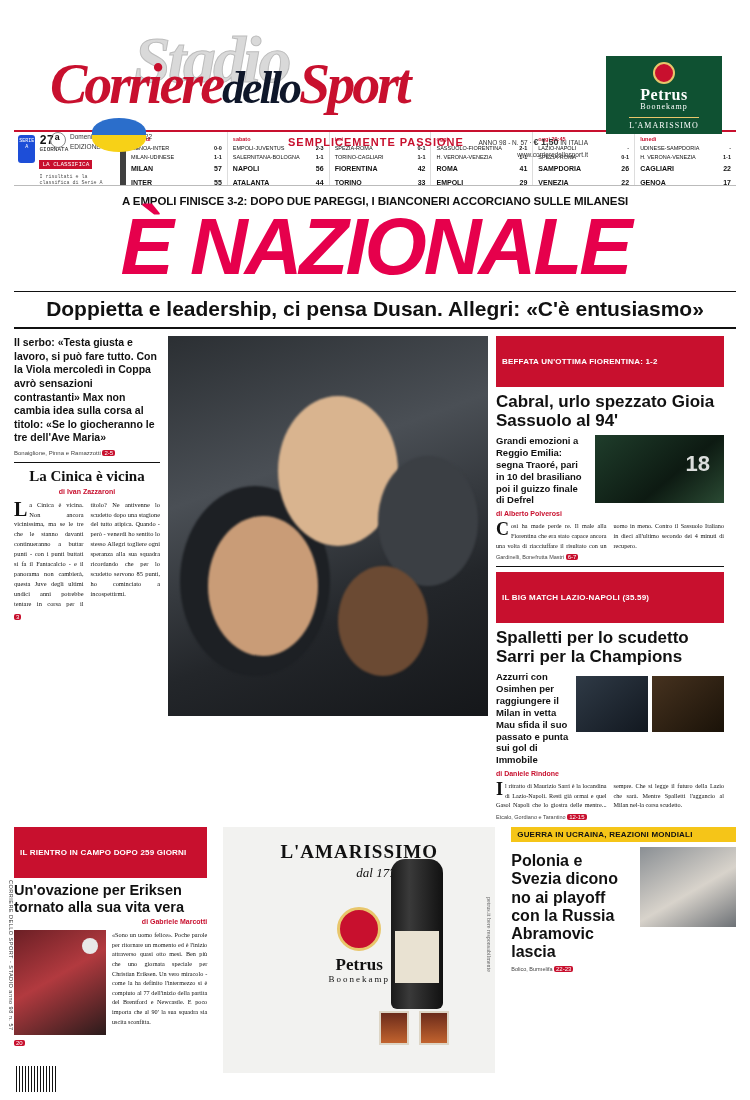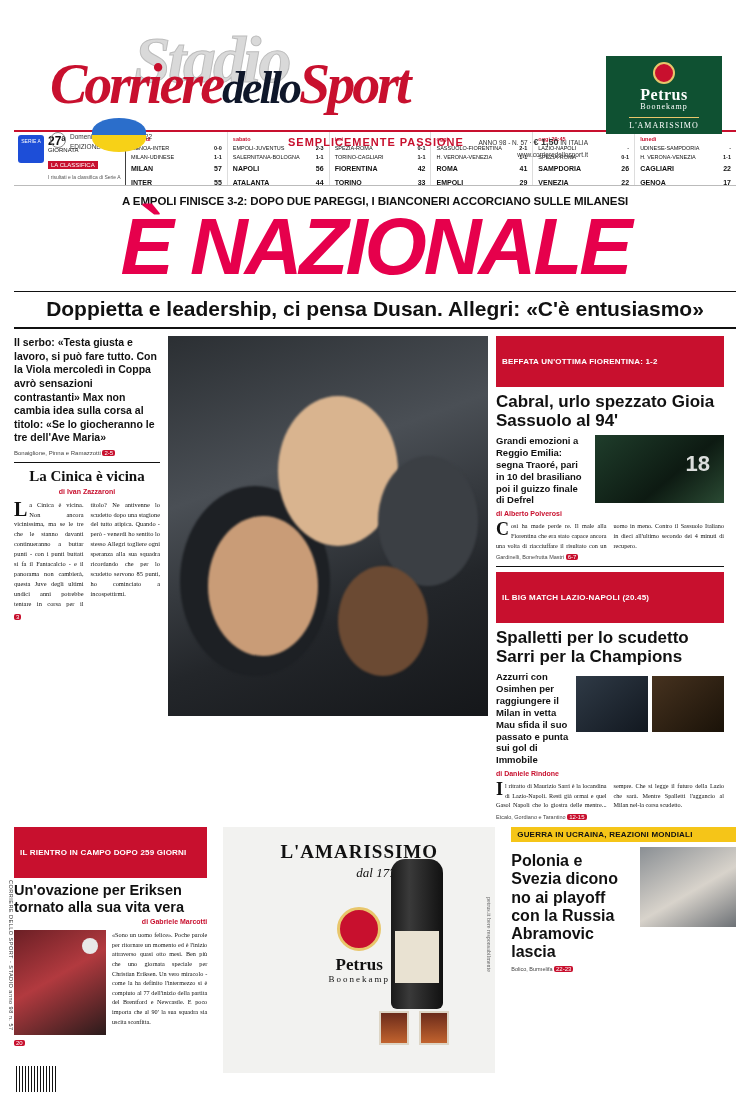--- a/index.html
+++ b/index.html
@@ -70,21 +70,21 @@
   .petrus-ad .p1 { font-size:16px; font-weight:bold; letter-spacing:0.5px; }
   .petrus-ad .p2 { font-size:8px; letter-spacing:1px; margin-top:-2px; }
   .petrus-ad .p3 { font-size:8px; margin-top:6px; border-top:1px solid #e8c66b; display:inline-block; padding-top:3px; letter-spacing:1px; }
 
   
   .results {
     border-top:2px solid #c8102e; border-bottom:1px solid #bbb;
     display:flex; height:56px; font-family:"Liberation Sans", sans-serif;
     margin-top:2px;
   }
-  .res-left { width:112px; border-right:1px solid #404040; padding:3px 4px; display:flex; gap:4px; }
+  .res-left { width:112px; border-right:6px solid #404040; padding:3px 4px; display:flex; gap:4px;font-family:Liberation Mono, monospace; }
   .res-badge { width:26px; height:28px; background:#1d4ed8; border-radius:3px; color:#fff; font-size:5px; text-align:center; padding-top:3px; }
   .res-left .gio { font-size:12px; font-weight:bold; line-height:1; }
   .res-left .gio small { font-size:6px; display:block; font-weight:normal;}
   .classifica { background:#c8102e; color:#fff; font-size:6px; padding:1px 3px; margin-top:3px; display:inline-block;}
   .res-left .sub { font-size:5px; color:#555; margin-top:3px; }
   .res-col { flex:1; border-right:1px solid #ddd; padding:3px 5px; font-size:5.5px; line-height:1.6; }
   .res-col:last-child { border-right:none; }
   .res-col .day { color:#c8102e; font-weight:bold; }
   .res-row { display:flex; justify-content:space-between; }
   .res-big { font-size:7px; font-weight:bold; margin-top:2px; }
@@ -413,21 +413,21 @@
       </div>
       <div class="r-by">di Alberto Polverosi</div>
       <div class="r-body">Così ha made perde re. Il male alla Fiorentina che era stato capace ancora una volta di riacciuffare il risultato con un uomo in meno. Contro il Sassuolo Italiano in dieci all'ultimo secondo dei 4 minuti di recupero.</div>
       <div class="r-credit">
         <span>Gardinelli, Bonefrutta Mastri</span>
         <span class="page-ref">6-7</span>
       </div>
 
       <div class="rule"></div>
 
-      <div class="banner-red">IL BIG MATCH LAZIO-NAPOLI (20.45)</div>
+      <div class="banner-red">IL BIG MATCH LAZIO-NAPOLI (35.59)</div>
       <div class="r-title">Spalletti per lo scudetto Sarri per la Champions</div>
       <div class="r-flex">
         <div class="r-sub">Azzurri con Osimhen per raggiungere il Milan in vetta Mau sfida il suo passato e punta sui gol di Immobile</div>
         <div class="lazio-photos">
           <div class="lz"></div>
           <div class="lz lz2"></div>
         </div>
       </div>
       <div class="r-by">di Daniele Rindone</div>
       <div class="r-body">

